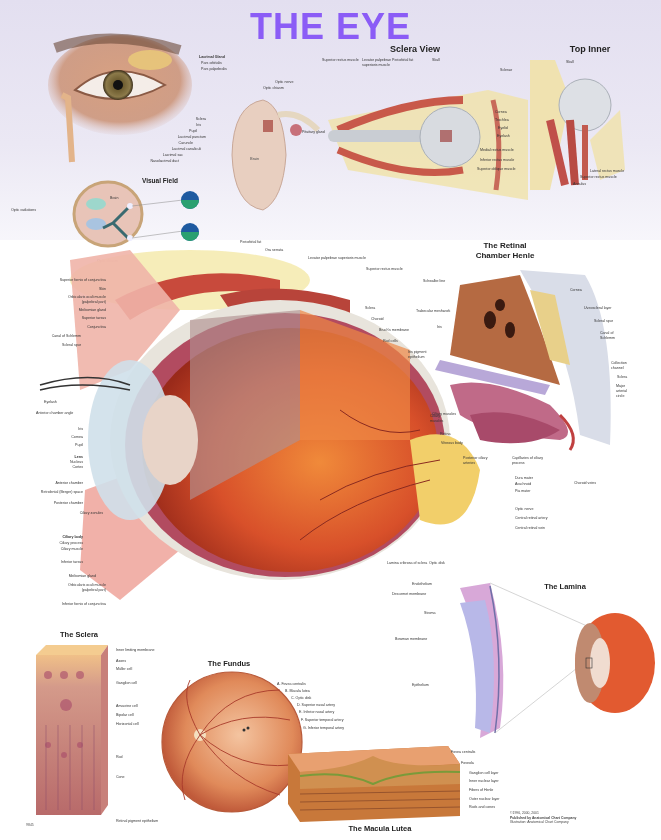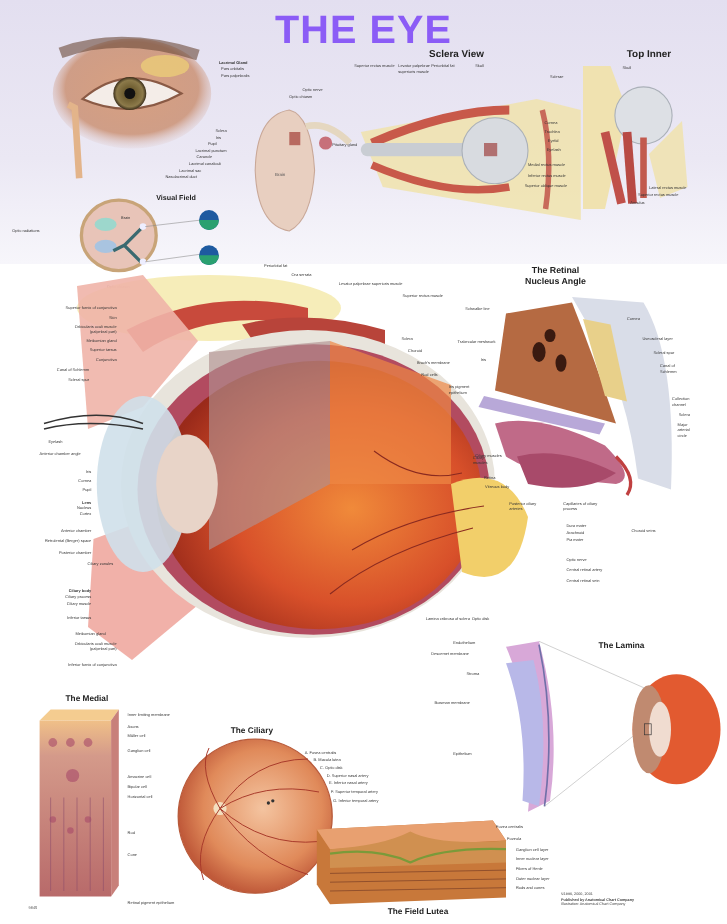--- a/index.html
+++ b/index.html
@@ -202,21 +202,21 @@
 <div class="lbl" style="left:515px;top:482px;">Arachnoid</div>
 <div class="lbl" style="left:515px;top:489px;">Pia mater</div>
 <div class="lbl" style="left:515px;top:507px;">Optic nerve</div>
 <div class="lbl" style="left:515px;top:516px;">Central retinal artery</div>
 <div class="lbl" style="left:515px;top:526px;">Central retinal vein</div>
 
 <div class="lbl" style="left:387px;top:561px;">Lamina cribrosa of sclera</div>
 <div class="lbl" style="left:429px;top:561px;">Optic disk</div>
 
 <div class="h" style="left:470px;top:241px;width:70px;font-size:8px;">The Retinal</div>
-<div class="h" style="left:462px;top:251px;width:86px;font-size:8px;">Nucleus Angle</div>
+<div class="h" style="left:462px;top:251px;width:86px;font-size:8px;">Chamber Henle</div>
 <div class="abs" style="left:430px;top:265px;width:190px;height:185px;">
   <svg width="190" height="185">
     <path d="M90 5 L155 10 Q185 60 180 180 L150 170 Q140 90 110 40Z" fill="#d9dde8"></path>
     <path d="M30 20 L90 10 Q110 60 130 120 L20 90 Z" fill="#b56a42"></path>
     <ellipse cx="60" cy="55" rx="6" ry="9" fill="#3a1a10"></ellipse>
     <ellipse cx="80" cy="65" rx="5" ry="8" fill="#3a1a10"></ellipse>
     <ellipse cx="70" cy="40" rx="5" ry="6" fill="#3a1a10"></ellipse>
     <path d="M100 25 L125 30 L140 100 L120 95Z" fill="#e8d08a"></path>
     <path d="M10 95 L120 120 L115 130 L5 105Z" fill="#b8a8d8"></path>
     <path d="M20 120 Q60 110 120 140 Q150 170 130 175 Q60 170 30 150Z" fill="#c06a88"></path>
@@ -251,21 +251,21 @@
     <ellipse cx="150" cy="85" rx="10" ry="25" fill="#f0dcd0"></ellipse>
     <rect x="136" y="80" width="6" height="10" fill="none" stroke="#333" stroke-width="0.6"></rect>
   </svg>
 </div>
 <div class="lbl" style="left:412px;top:582px;">Endothelium</div>
 <div class="lbl" style="left:392px;top:592px;">Descemet membrane</div>
 <div class="lbl" style="left:424px;top:611px;">Stroma</div>
 <div class="lbl" style="left:395px;top:637px;">Bowman membrane</div>
 <div class="lbl" style="left:412px;top:683px;">Epithelium</div>
 
-<div class="h" style="left:54px;top:630px;width:50px;font-size:7.5px;">The Medial</div>
+<div class="h" style="left:54px;top:630px;width:50px;font-size:7.5px;">The Sclera</div>
 <div class="abs" style="left:36px;top:645px;width:72px;height:170px;">
   <svg width="72" height="170">
     <defs>
       <linearGradient id="ret" x1="0" y1="0" x2="0" y2="1">
         <stop offset="0%" stop-color="#f0c088"></stop>
         <stop offset="20%" stop-color="#d49a8a"></stop>
         <stop offset="100%" stop-color="#b86a6a"></stop>
       </linearGradient>
     </defs>
     <path d="M0 10 L10 0 L72 0 L65 10Z" fill="#f4cc90"></path>
@@ -293,21 +293,21 @@
 <div class="lbl" style="left:116px;top:659px;">Axons</div>
 <div class="lbl" style="left:116px;top:667px;">Müller cell</div>
 <div class="lbl" style="left:116px;top:681px;">Ganglion cell</div>
 <div class="lbl" style="left:116px;top:704px;">Amacrine cell</div>
 <div class="lbl" style="left:116px;top:713px;">Bipolar cell</div>
 <div class="lbl" style="left:116px;top:722px;">Horizontal cell</div>
 <div class="lbl" style="left:116px;top:755px;">Rod</div>
 <div class="lbl" style="left:116px;top:775px;">Cone</div>
 <div class="lbl" style="left:116px;top:819px;">Retinal pigment epithelium</div>
 
-<div class="h" style="left:199px;top:659px;width:60px;font-size:7.5px;">The Ciliary</div>
+<div class="h" style="left:199px;top:659px;width:60px;font-size:7.5px;">The Fundus</div>
 <div class="abs" style="left:160px;top:670px;width:145px;height:145px;">
   <svg width="145" height="145">
     <defs>
       <radialGradient id="fund" cx="55%" cy="45%" r="55%">
         <stop offset="0%" stop-color="#f4c4a0"></stop>
         <stop offset="70%" stop-color="#e08a5a"></stop>
         <stop offset="100%" stop-color="#c05a3a"></stop>
       </radialGradient>
     </defs>
     <circle cx="72" cy="72" r="70" fill="url(#fund)" stroke="#b85a3a" stroke-width="1.2"></circle>
@@ -338,21 +338,21 @@
     <path d="M0 10 L160 2 L172 20 L12 28Z" fill="#e8a070"></path>
     <path d="M12 28 Q60 25 85 12 Q110 25 172 20 L172 40 L12 45Z" fill="#d09050"></path>
     <path d="M12 32 Q55 26 85 40 Q115 26 172 28" stroke="#7a9a3a" stroke-width="2" fill="none"></path>
     <g stroke="#8a4a2a" stroke-width="0.8">
       <line x1="12" y1="50" x2="172" y2="47"></line>
         <line x1="12" y1="58" x2="172" y2="55"></line>
       <line x1="12" y1="66" x2="172" y2="63"></line>
     </g>
   </svg>
 </div>
-<div class="h" style="left:335px;top:824px;width:90px;font-size:7.5px;">The Field Lutea</div>
+<div class="h" style="left:335px;top:824px;width:90px;font-size:7.5px;">The Macula Lutea</div>
 <div class="lbl" style="left:451px;top:750px;">Fovea centralis</div>
 <div class="lbl" style="left:461px;top:761px;">Foveola</div>
 <div class="lbl" style="left:469px;top:771px;">Ganglion cell layer</div>
 <div class="lbl" style="left:469px;top:779px;">Inner nuclear layer</div>
 <div class="lbl" style="left:469px;top:788px;">Fibers of Henle</div>
 <div class="lbl" style="left:469px;top:797px;">Outer nuclear layer</div>
 <div class="lbl" style="left:469px;top:805px;">Rods and cones</div>
 
 <div class="credits">
   <div>©1996, 2000, 2001</div>

